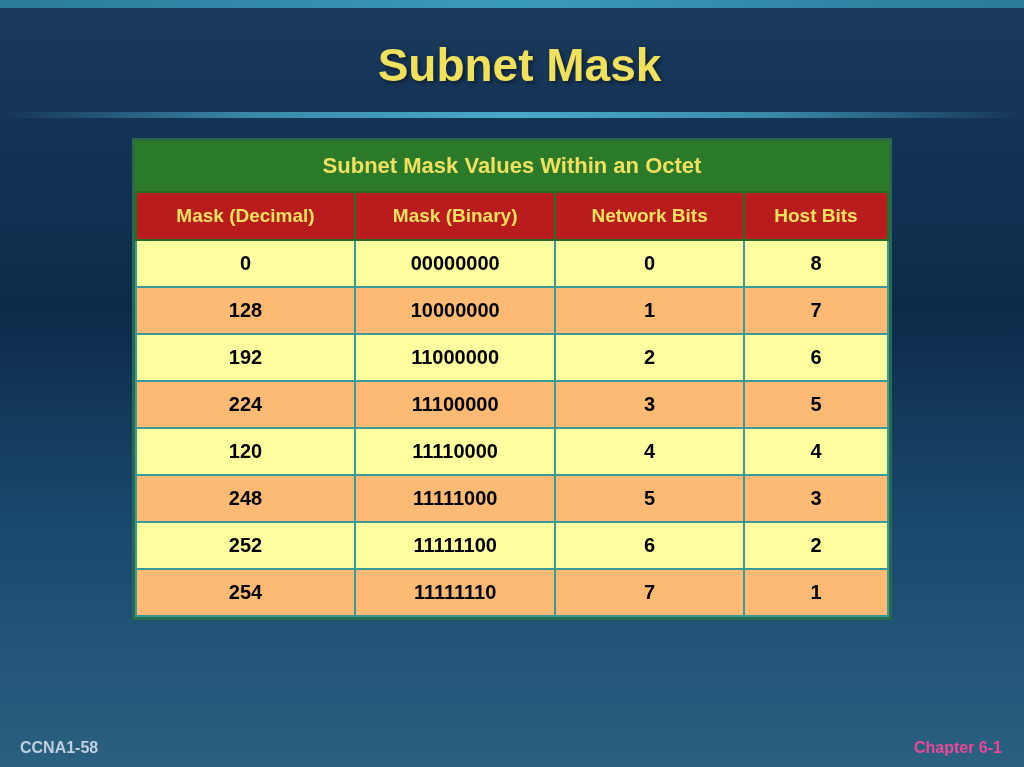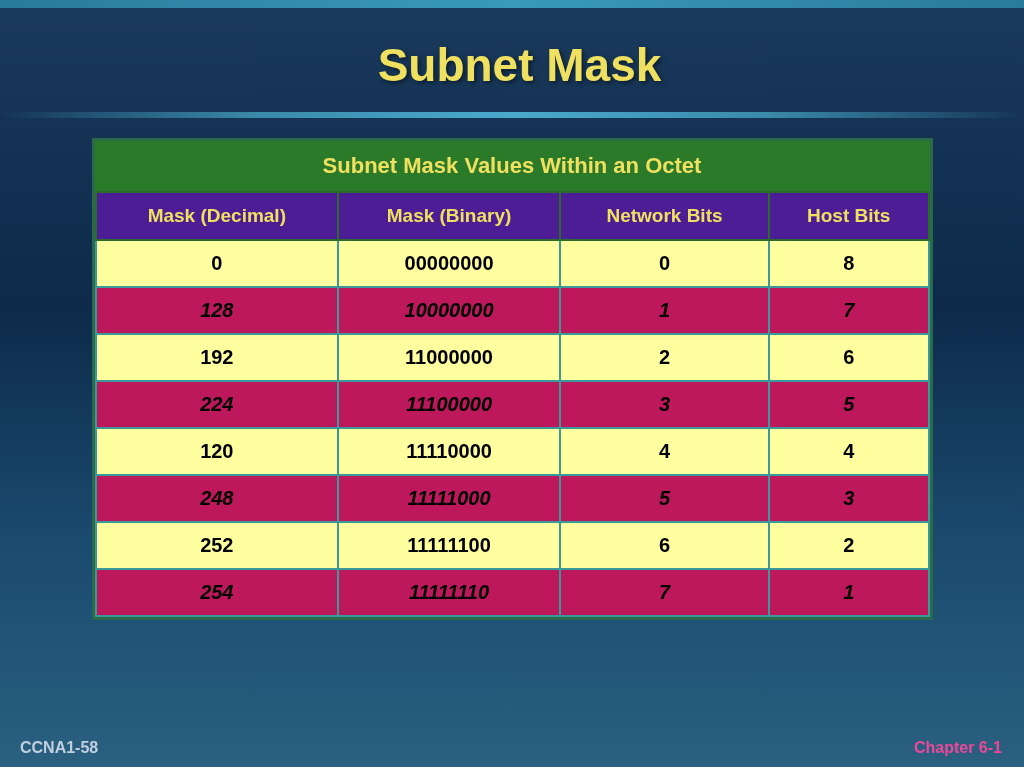--- a/index.html
+++ b/index.html
@@ -38,21 +38,21 @@
     
     .divider {
       width: 100%;
       height: 6px;
       background: linear-gradient(90deg, transparent, #3a8aaa, #4aaacc, #3a8aaa, transparent);
       margin-bottom: 20px;
     }
 
     
     .table-container {
-      width: 841px;
+      width: 760px;
       margin: 0 auto;
       border: 3px solid #2a6a4a;
     }
 
     
     .table-title {
       background-color: #2a7a2a;
       color: #f0e060;
       text-align: center;
       font-size: 22px;
@@ -61,21 +61,21 @@
       font-family: Arial, sans-serif;
     }
 
     
     .subnet-table {
       width: 100%;
       border-collapse: collapse;
     }
 
     .subnet-table th {
-      background-color: #4c1d95;
+      background-color: #b91c1c;
       color: #f0e060;
       font-size: 19px;
       font-weight: bold;
       padding: 12px 10px;
       text-align: center;
       border: 2px solid #2a6a2a;
     }
 
     .subnet-table td {
       font-size: 20px;
@@ -85,22 +85,21 @@
       border: 2px solid #3a9a9a;
       color: #000;
     }
 
     
     .row-light {
       background-color: #ffffa0;
     }
 
     .row-cyan {
-      background-color: #be185d;
-      font-style: italic;
+      background-color: #fdba74;
     }
 
     
     .footer {
       position: absolute;
       bottom: 10px;
       left: 0;
       right: 2px;
       display: flex;
       justify-content: space-between;

